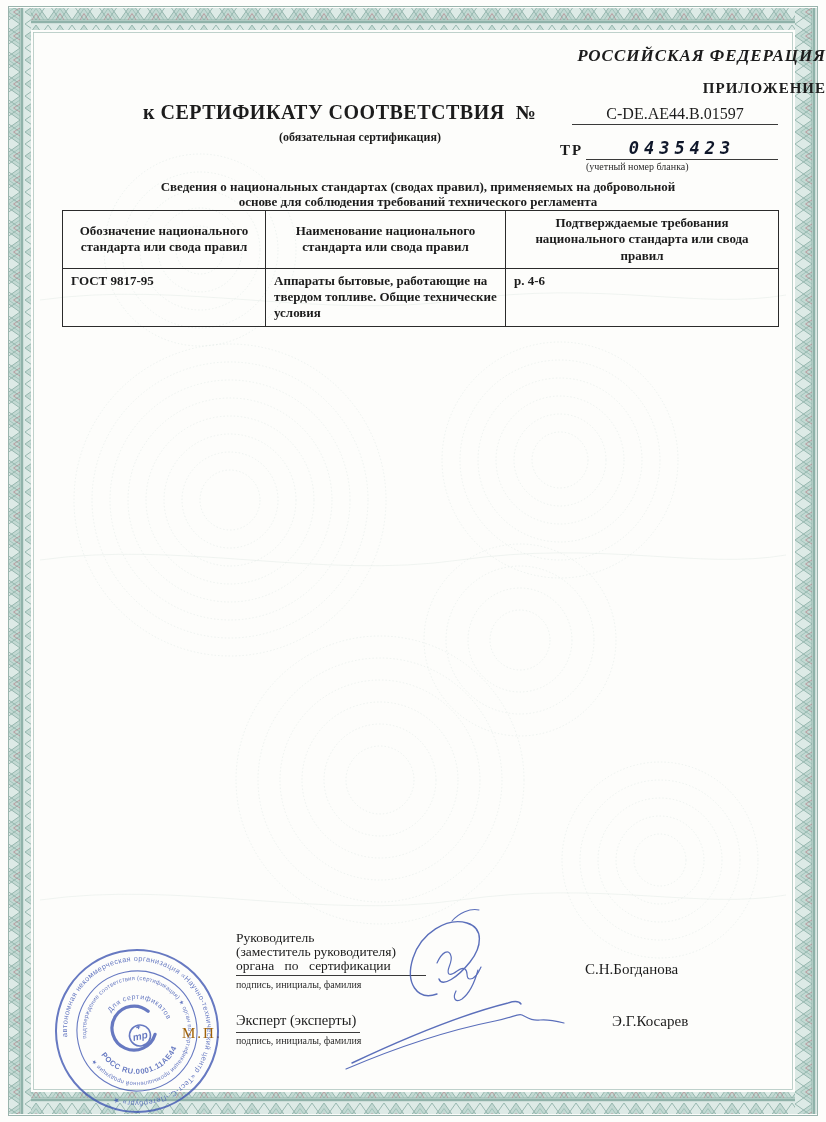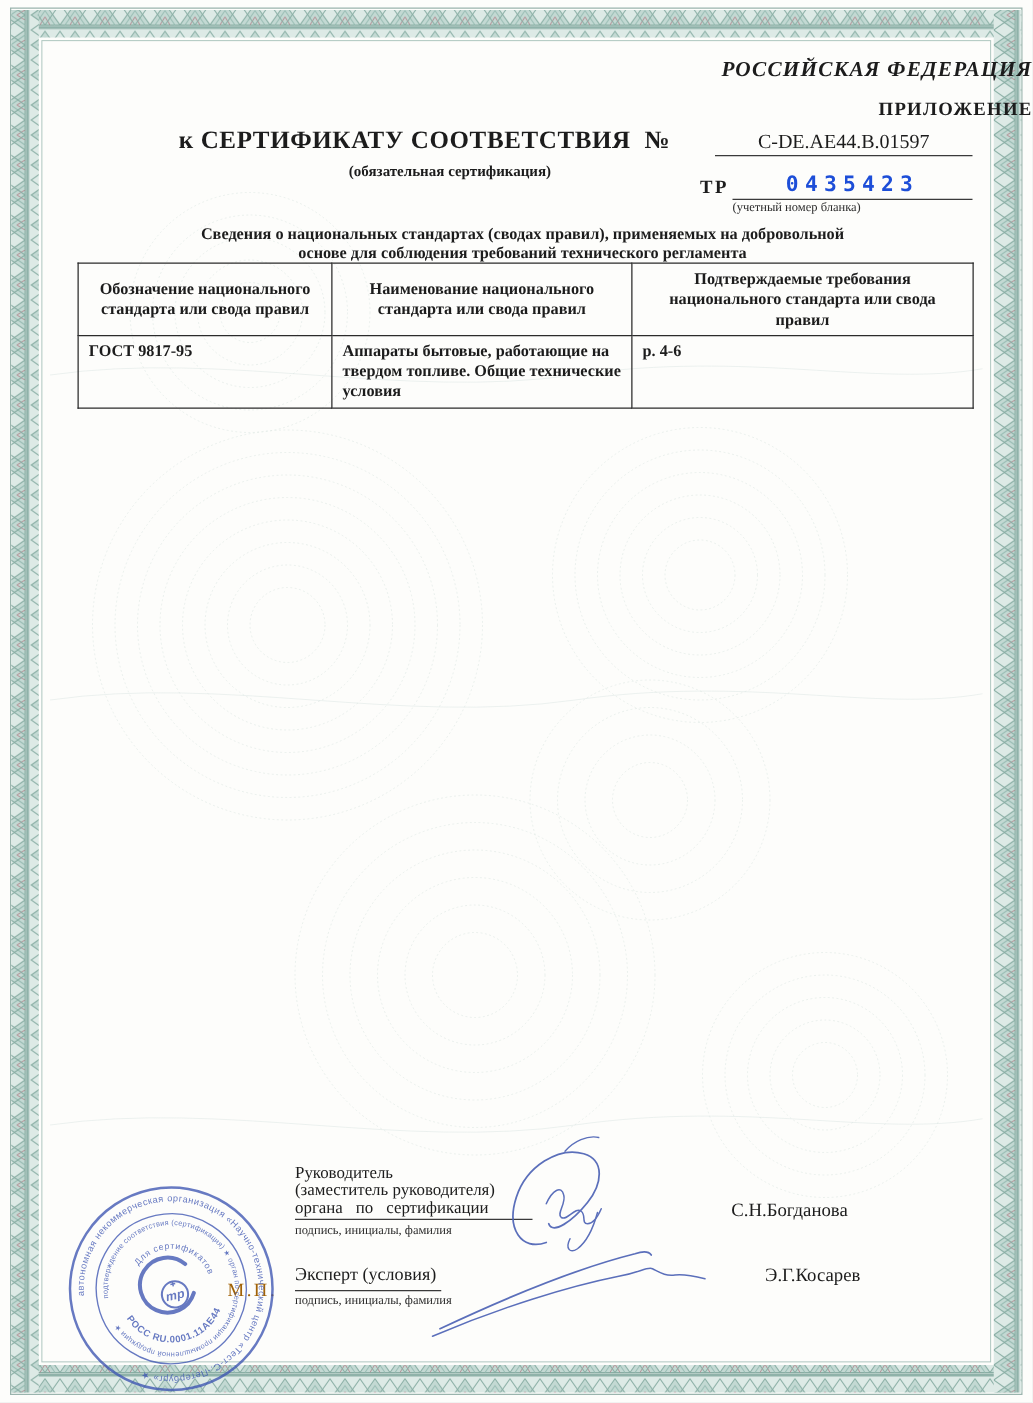--- a/index.html
+++ b/index.html
@@ -177,21 +177,21 @@
 
   <div class="abs title">РОССИЙСКАЯ ФЕДЕРАЦИЯ</div>
   <div class="abs attachment">ПРИЛОЖЕНИЕ</div>
 
   <div class="abs cert-line"><span>к СЕРТИФИКАТУ СООТВЕТСТВИЯ</span>&nbsp;&nbsp;<span>№</span></div>
   <div class="abs cert-number">C-DE.AE44.B.01597</div>
 
   <div class="abs mandatory">(обязательная сертификация)</div>
 
   <div class="abs tr-label">ТР</div>
-  <div class="abs blank-number" style="color:#1d4ed8;">0435423</div>
+  <div class="abs blank-number" style="color:#0f172a;font-style:italic;">0435423</div>
   <div class="abs blank-caption">(учетный номер бланка)</div>
 
   <div class="abs intro">
     <div>Сведения о национальных стандартах (сводах правил), применяемых на добровольной</div>
     <div>основе для соблюдения требований технического регламента</div>
   </div>
 
   <table class="std">
     <colgroup>
         <col style="width:203px">
@@ -248,21 +248,21 @@
 
   <div class="abs sig-role">
     <div>Руководитель</div>
     <div>(заместитель руководителя)</div>
     <div class="wide">органа  по  сертификации</div>
   </div>
   <div class="abs sig-underline1"></div>
   <div class="abs sig-caption cap1">подпись, инициалы, фамилия</div>
   <div class="abs head-name">С.Н.Богданова</div>
 
-  <div class="abs expert-role">Эксперт (условия)</div>
+  <div class="abs expert-role">Эксперт (эксперты)</div>
   <div class="abs sig-caption cap2">подпись, инициалы, фамилия</div>
   <div class="abs expert-name">Э.Г.Косарев</div>
 
   <svg class="abs" style="left:0;top:0;pointer-events:none" width="826" height="1122" viewBox="0 0 826 1122" aria-hidden="true">
     <g fill="none" stroke="#4a60b4" stroke-width="1.4" stroke-linecap="round" opacity="0.9">
       <g>
         <path d="M437,994 C417,1001 405,983 413,958 C421,933 447,917 467,923 C484,928 482,947 470,962 C458,977 442,988 439,979"></path>
         <path d="M452,921 C459,913 470,908 479,910" stroke-width="1.1"></path>
         <path d="M437,963 c5,-11 12,-15 14,-7 c2,7 -6,15 -2,18 c5,3 11,-9 16,-5 c4,3 0,10 5,10 c4,0 8,-5 11,-12" stroke-width="1.2"></path>
         <path d="M478,970 c-3,11 -8,23 -16,29 c-6,4 -10,0 -6,-8" stroke-width="1.2"></path>

